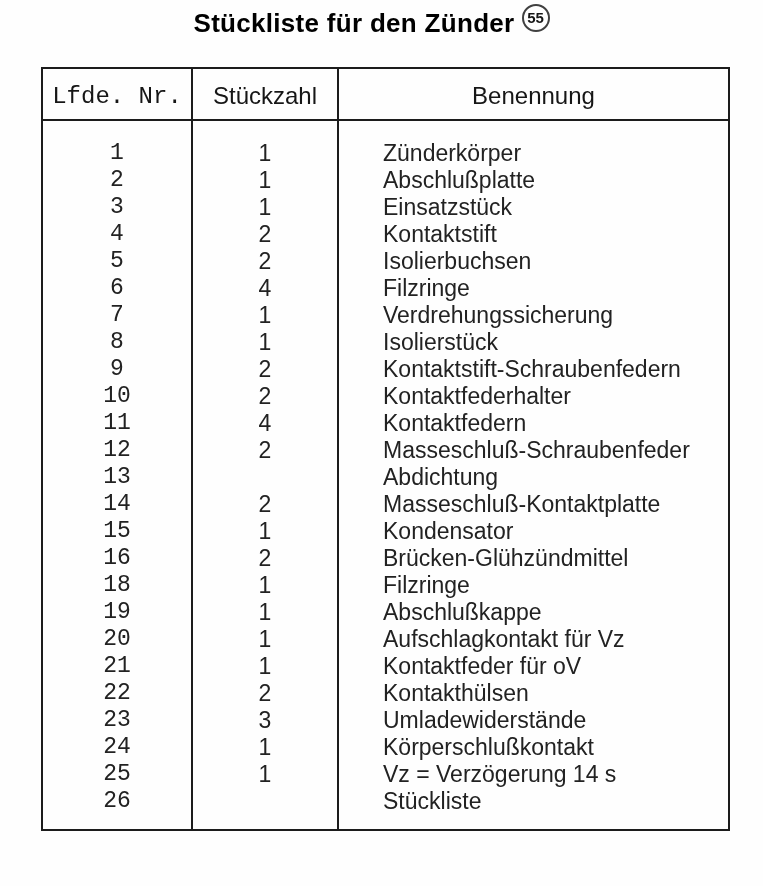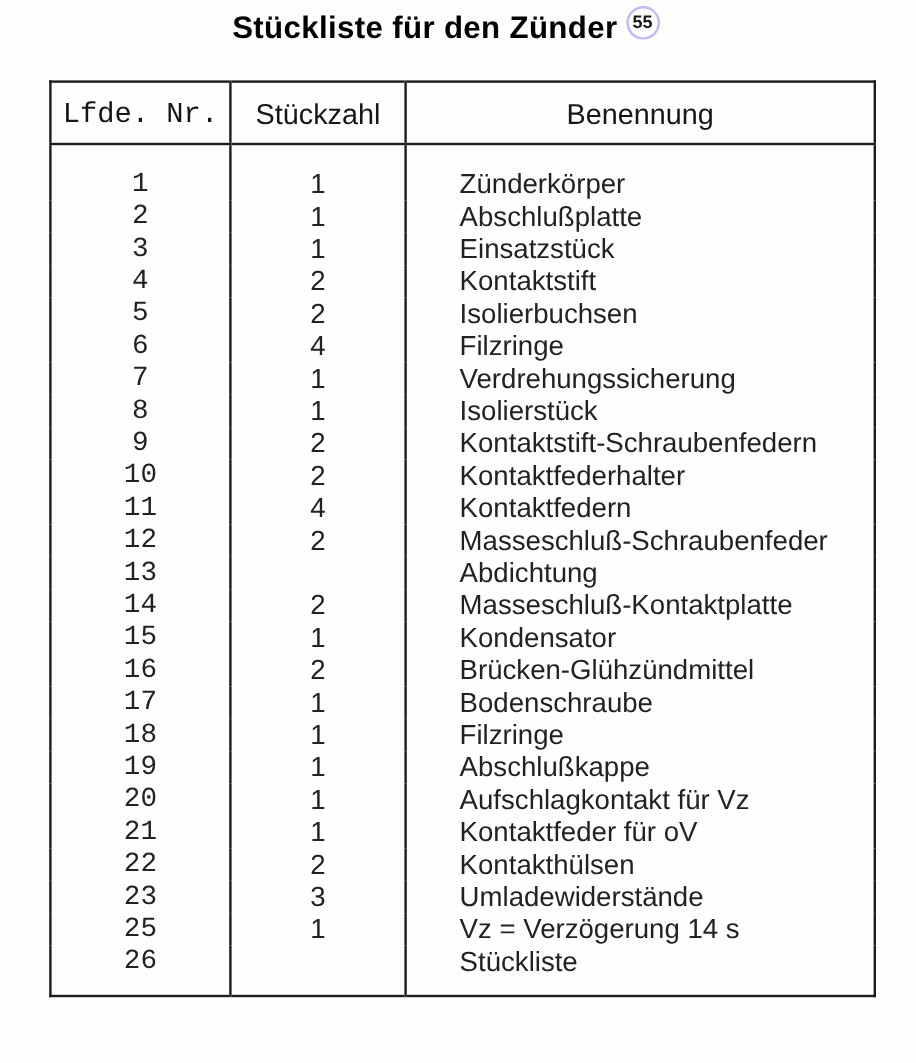--- a/index.html
+++ b/index.html
@@ -31,21 +31,21 @@
   .title-text {
     font-size: 26px;
     font-weight: bold;
     letter-spacing: 0.3px;
     color: #000000;
   }
   .ref-circle {
     display: inline-block;
     width: 28px;
     height: 28px;
-    border: 2px solid #c4b5fd;
+    border: 2px solid #404040;
     border-radius: 50%;
     font-size: 15px;
     font-weight: bold;
     line-height: 24px;
     text-align: center;
     margin-left: 7px;
     position: relative;
     top: -9px;
     color: #161616;
     background: transparent;
@@ -198,25 +198,20 @@
           <td class="col-nr">15</td>
           <td class="col-qty">1</td>
           <td class="col-name">Kondensator</td>
         </tr>
         <tr>
           <td class="col-nr">16</td>
           <td class="col-qty">2</td>
           <td class="col-name">Brücken-Glühzündmittel</td>
         </tr>
         <tr>
-          <td class="col-nr">17</td>
-          <td class="col-qty">1</td>
-          <td class="col-name">Bodenschraube</td>
-        </tr>
-        <tr>
           <td class="col-nr">18</td>
           <td class="col-qty">1</td>
           <td class="col-name">Filzringe</td>
         </tr>
         <tr>
           <td class="col-nr">19</td>
           <td class="col-qty">1</td>
           <td class="col-name">Abschlußkappe</td>
         </tr>
         <tr>
@@ -233,20 +228,25 @@
           <td class="col-nr">22</td>
           <td class="col-qty">2</td>
           <td class="col-name">Kontakthülsen</td>
         </tr>
         <tr>
           <td class="col-nr">23</td>
           <td class="col-qty">3</td>
           <td class="col-name">Umladewiderstände</td>
         </tr>
         <tr>
+          <td class="col-nr">24</td>
+          <td class="col-qty">1</td>
+          <td class="col-name">Körperschlußkontakt</td>
+        </tr>
+        <tr>
           <td class="col-nr">25</td>
           <td class="col-qty">1</td>
           <td class="col-name">Vz = Verzögerung 14 s</td>
         </tr>
         <tr>
           <td class="col-nr">26</td>
           <td class="col-qty"></td>
           <td class="col-name">Stückliste</td>
         </tr>
       </tbody>

